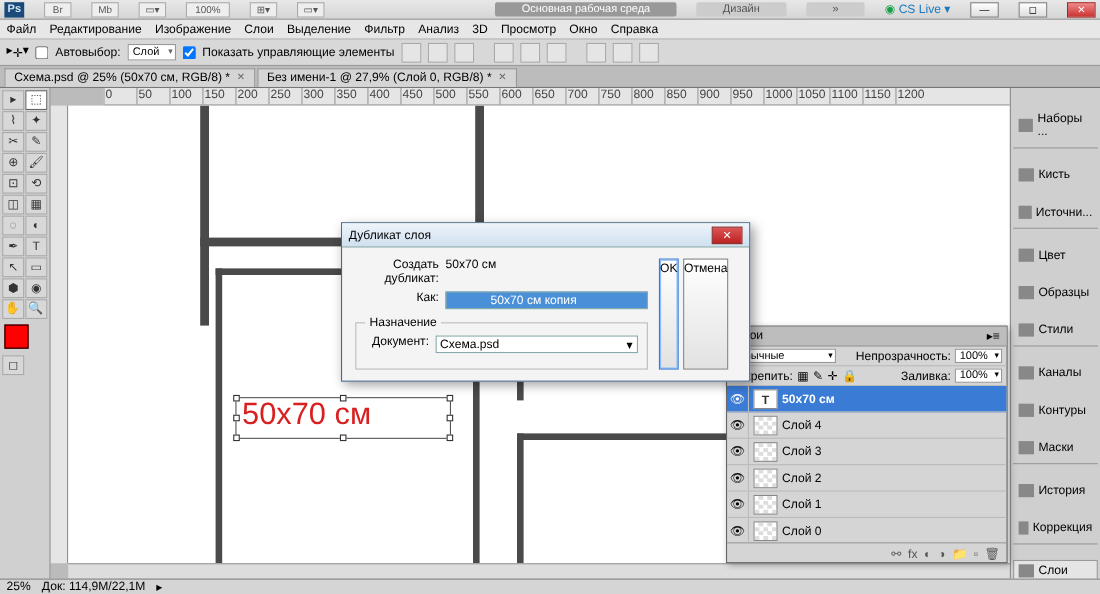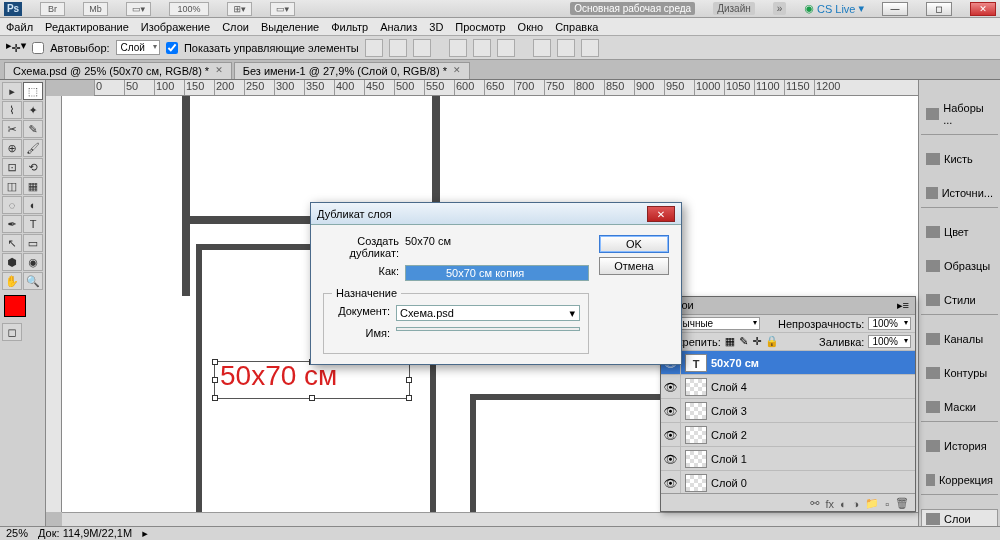--- a/index.html
+++ b/index.html
@@ -2,21 +2,21 @@
 <html><head>
 <meta charset="utf-8">
 <style>
   * { box-sizing: border-box; margin: 0; padding: 0; font-family: Tahoma, Arial, sans-serif; font-size: 11px; }
   body { width: 1000px; height: 540px; background: #b7b7b7; overflow: hidden; position: relative; }
   
   
   .titlebar { height: 18px; background: linear-gradient(#e8e8e8,#d5d5d5); display: flex; align-items: center; padding: 0 4px; gap: 18px; border-bottom: 1px solid #999; }
   .titlebar .ps-logo { width: 18px; height: 14px; background: #1a4a7a; color: #d0e4f5; font-weight: bold; text-align:center; line-height:14px; font-size:10px;}
   .titlebar .sp { flex: 1; }
-  .titlebar .chip { padding: 1px 4px; background: #999; color: #fff; border-radius: 2px; font-size: 10px; }
+  .titlebar .chip { padding: 1px 24px; background: #999; color: #fff; border-radius: 2px; font-size: 10px; }
   .titlebar .chip.light { background: #ccc; color: #555; }
   .titlebar .cslive { color: #1a7abf; font-size: 10px; display:flex; align-items:center; gap:3px;}
   .titlebar .winbtn { width: 26px; height: 14px; border: 1px solid #888; background: linear-gradient(#fff,#ddd); text-align: center; line-height: 12px; font-size: 9px; }
   .titlebar .close { background: linear-gradient(#e88,#c33); color: #fff; border-color:#a22; }
   .tb-icon { width:25px; height:14px; border:1px solid #aaa; background:#eee; font-size:9px; text-align:center; line-height:12px; color:#555;}
   
   
   .menubar { height: 18px; background: #e7e7e7; display: flex; align-items: center; padding: 0 6px; gap: 12px; border-bottom: 1px solid #aaa; }
   .menubar span { font-size: 11px; }
   
@@ -82,21 +82,21 @@
   .dialog .dlg-title .sp{flex:1;}
   .dialog .dlg-x { width:28px; height:16px; background:linear-gradient(#d55,#b22); color:#fff; text-align:center; line-height:15px; border:1px solid #822; font-size:10px;}
   .dialog .dlg-body { padding: 10px 12px; display:flex; gap:10px;}
   .dialog .dlg-left { flex:1; }
   .dialog .frow { display:flex; align-items:flex-start; margin-bottom:6px; gap:6px;}
   .dialog .flabel { width:76px; text-align:right; font-size:11px;}
   .dialog .finput { flex:1; border:1px solid #8aa; padding:1px 3px; font-size:11px; background:#fff;}
   .dialog .finput.hl { background:#4a90d9; color:#fff;padding-left:40px;}
   .dialog fieldset { border:1px solid #bbb; padding:6px 8px 8px; margin-top:4px;}
   .dialog legend { font-size:11px; padding:0 4px;}
-  .dialog .dlg-btns { width:70px; display:flex; flex-direction:column; gap:4px;}
+  .dialog .dlg-btns { width:70px; display:flex; flex-direction:row; gap:4px;}
   .dialog .dbtn { border:1px solid #888; background:linear-gradient(#fff,#e2e2e2); padding:2px 0; text-align:center; font-size:11px;}
   .dialog .dbtn.def { border:1px solid #3a7bd5; box-shadow:0 0 0 1px #8bf inset;}
   
   
   .status { position:absolute; bottom:0; left:0; right:0; height:14px; background:#d5d5d5; border-top:1px solid #888; font-size:9px; display:flex; align-items:flex-start; padding:0 6px; gap:10px;}
 </style>
 </head>
 <body>
 
 <div class="titlebar">
@@ -362,24 +362,20 @@
         <div class="frow">
           <div class="flabel">Как:</div>
           <div class="finput hl">50x70 см копия</div>
         </div>
         <fieldset>
           <legend>Назначение</legend>
           <div class="frow">
             <div class="flabel" style="width:58px">Документ:</div>
             <div class="finput" style="position:relative"><span>Схема.psd</span><span style="position:absolute;right:4px">▾</span></div>
           </div>
-          <div class="frow">
-            <div class="flabel" style="width:58px">Имя:</div>
-            <div class="finput" style="background:#eee"></div>
-          </div>
         </fieldset>
       </div>
       <div class="dlg-btns">
         <div class="dbtn def">OK</div>
         <div class="dbtn">Отмена</div>
       </div>
     </div>
   </div>
 </div>
 

